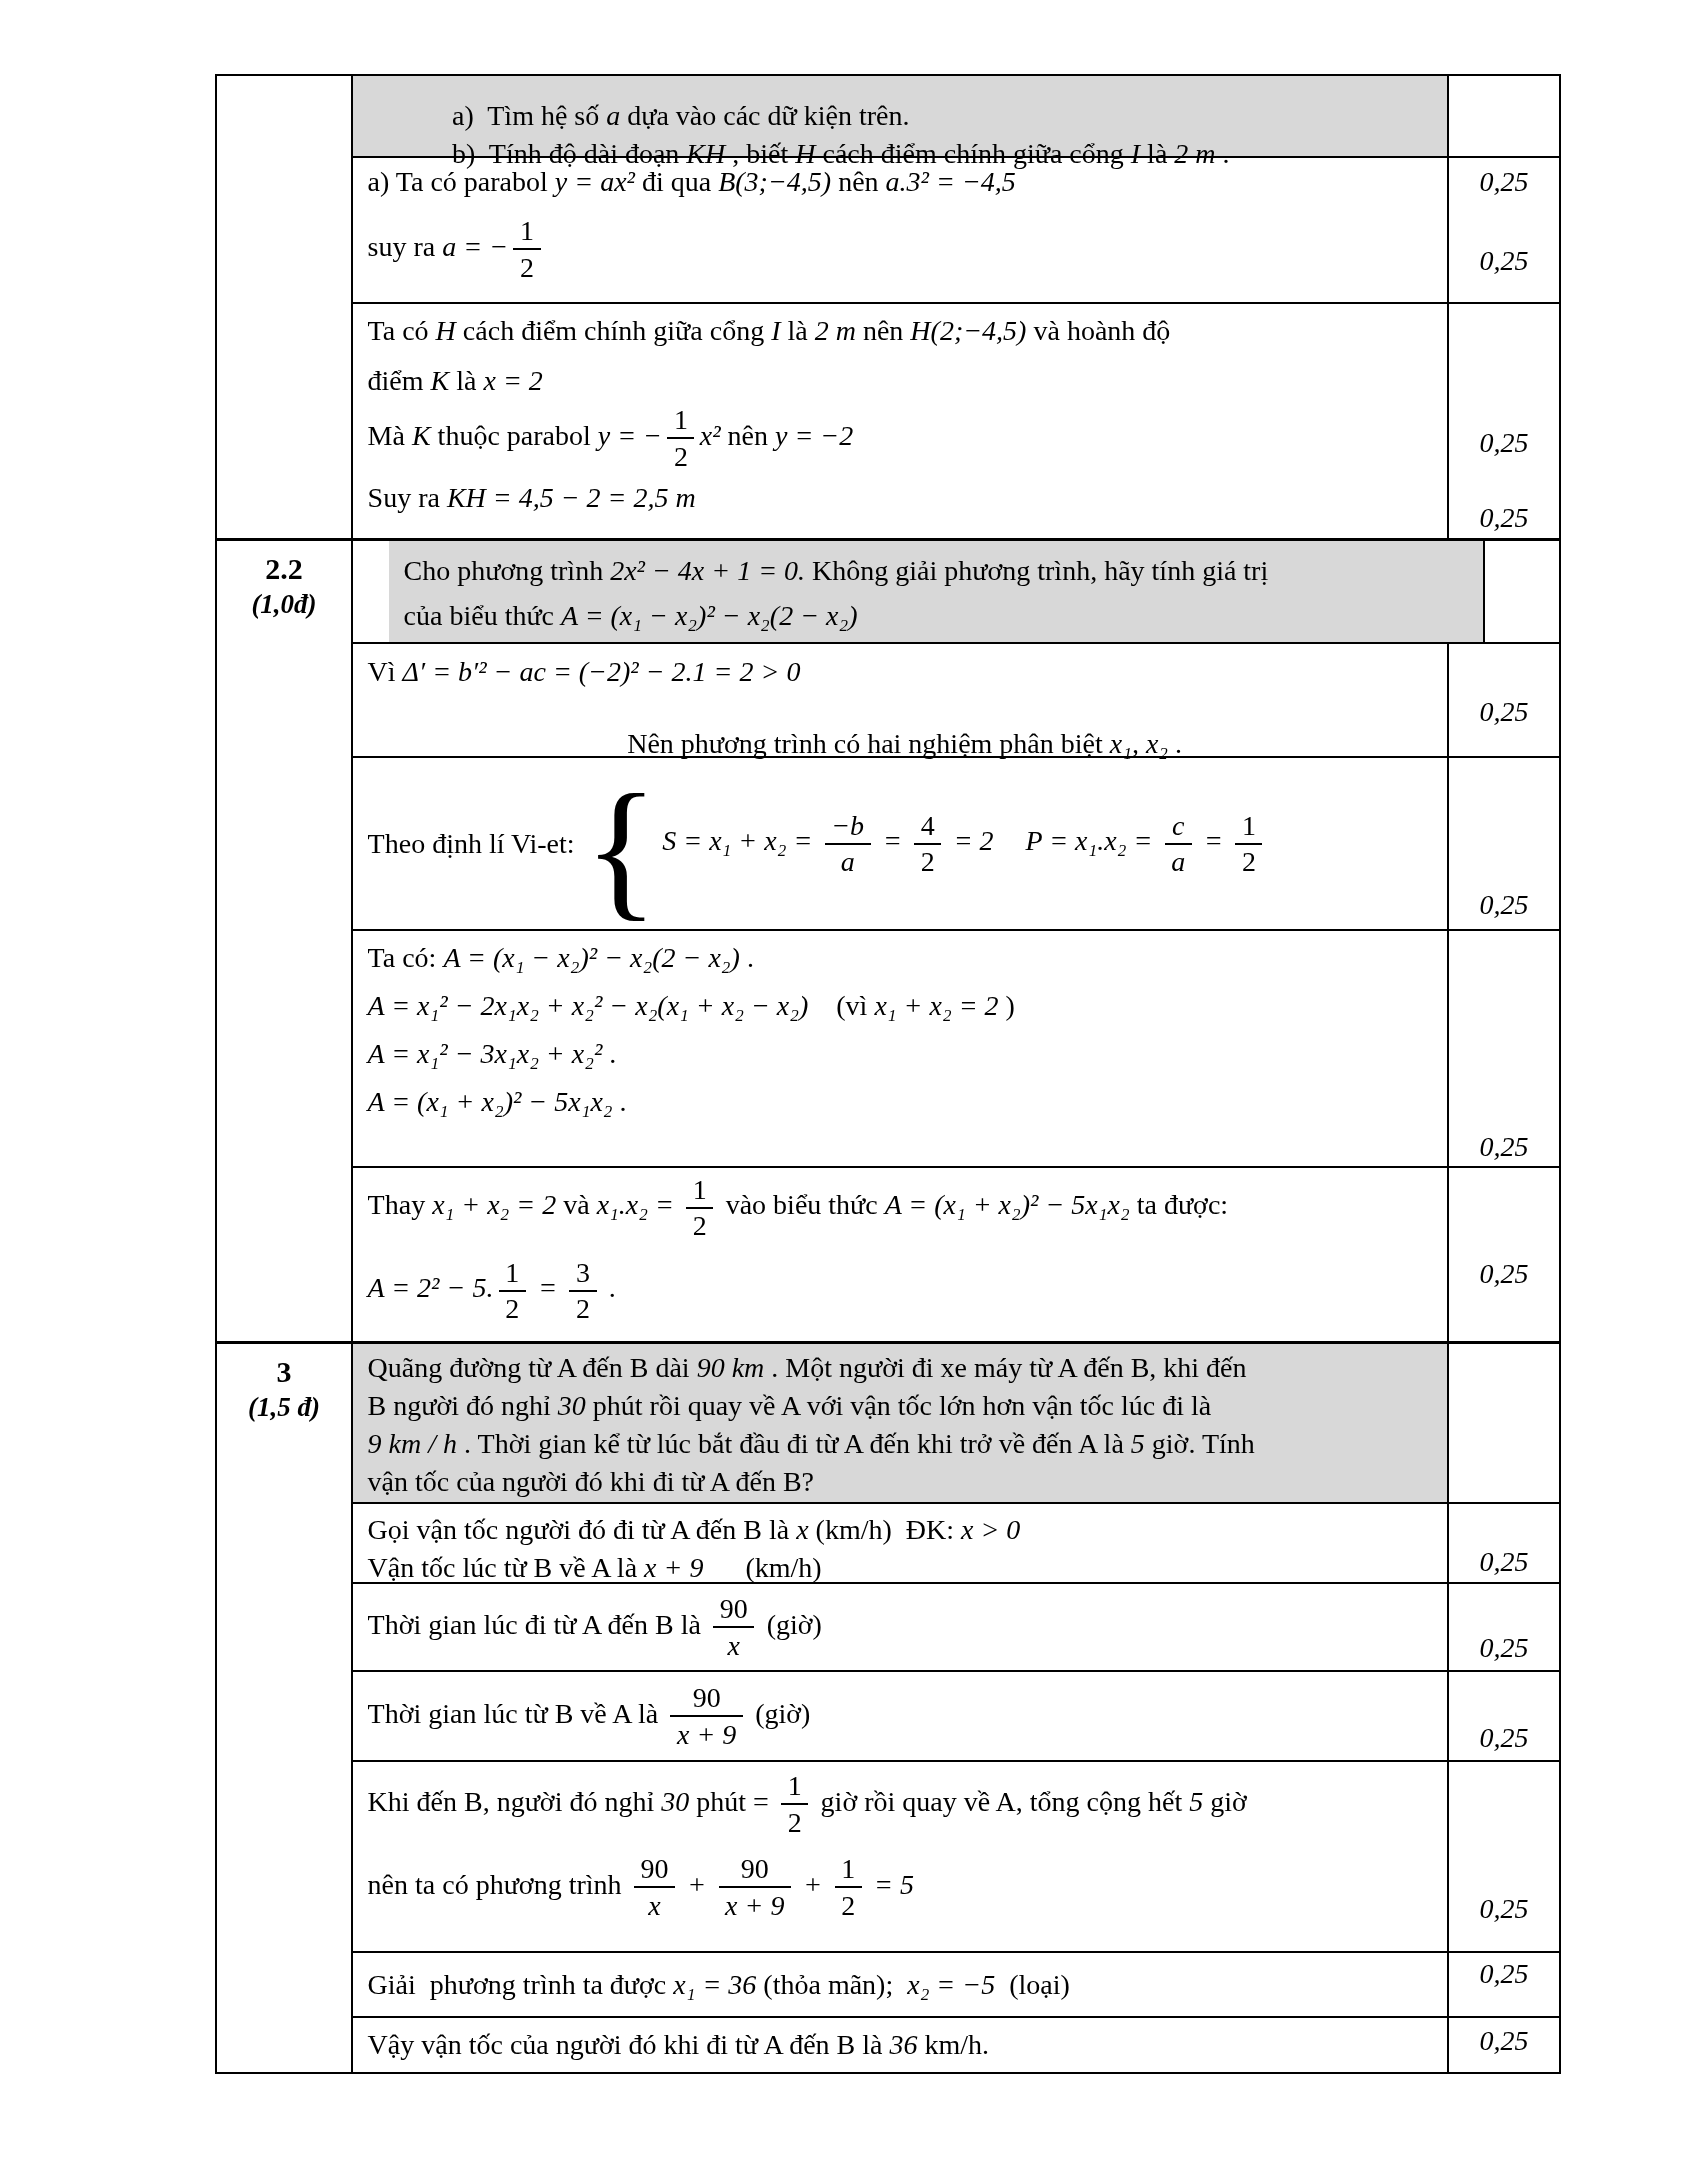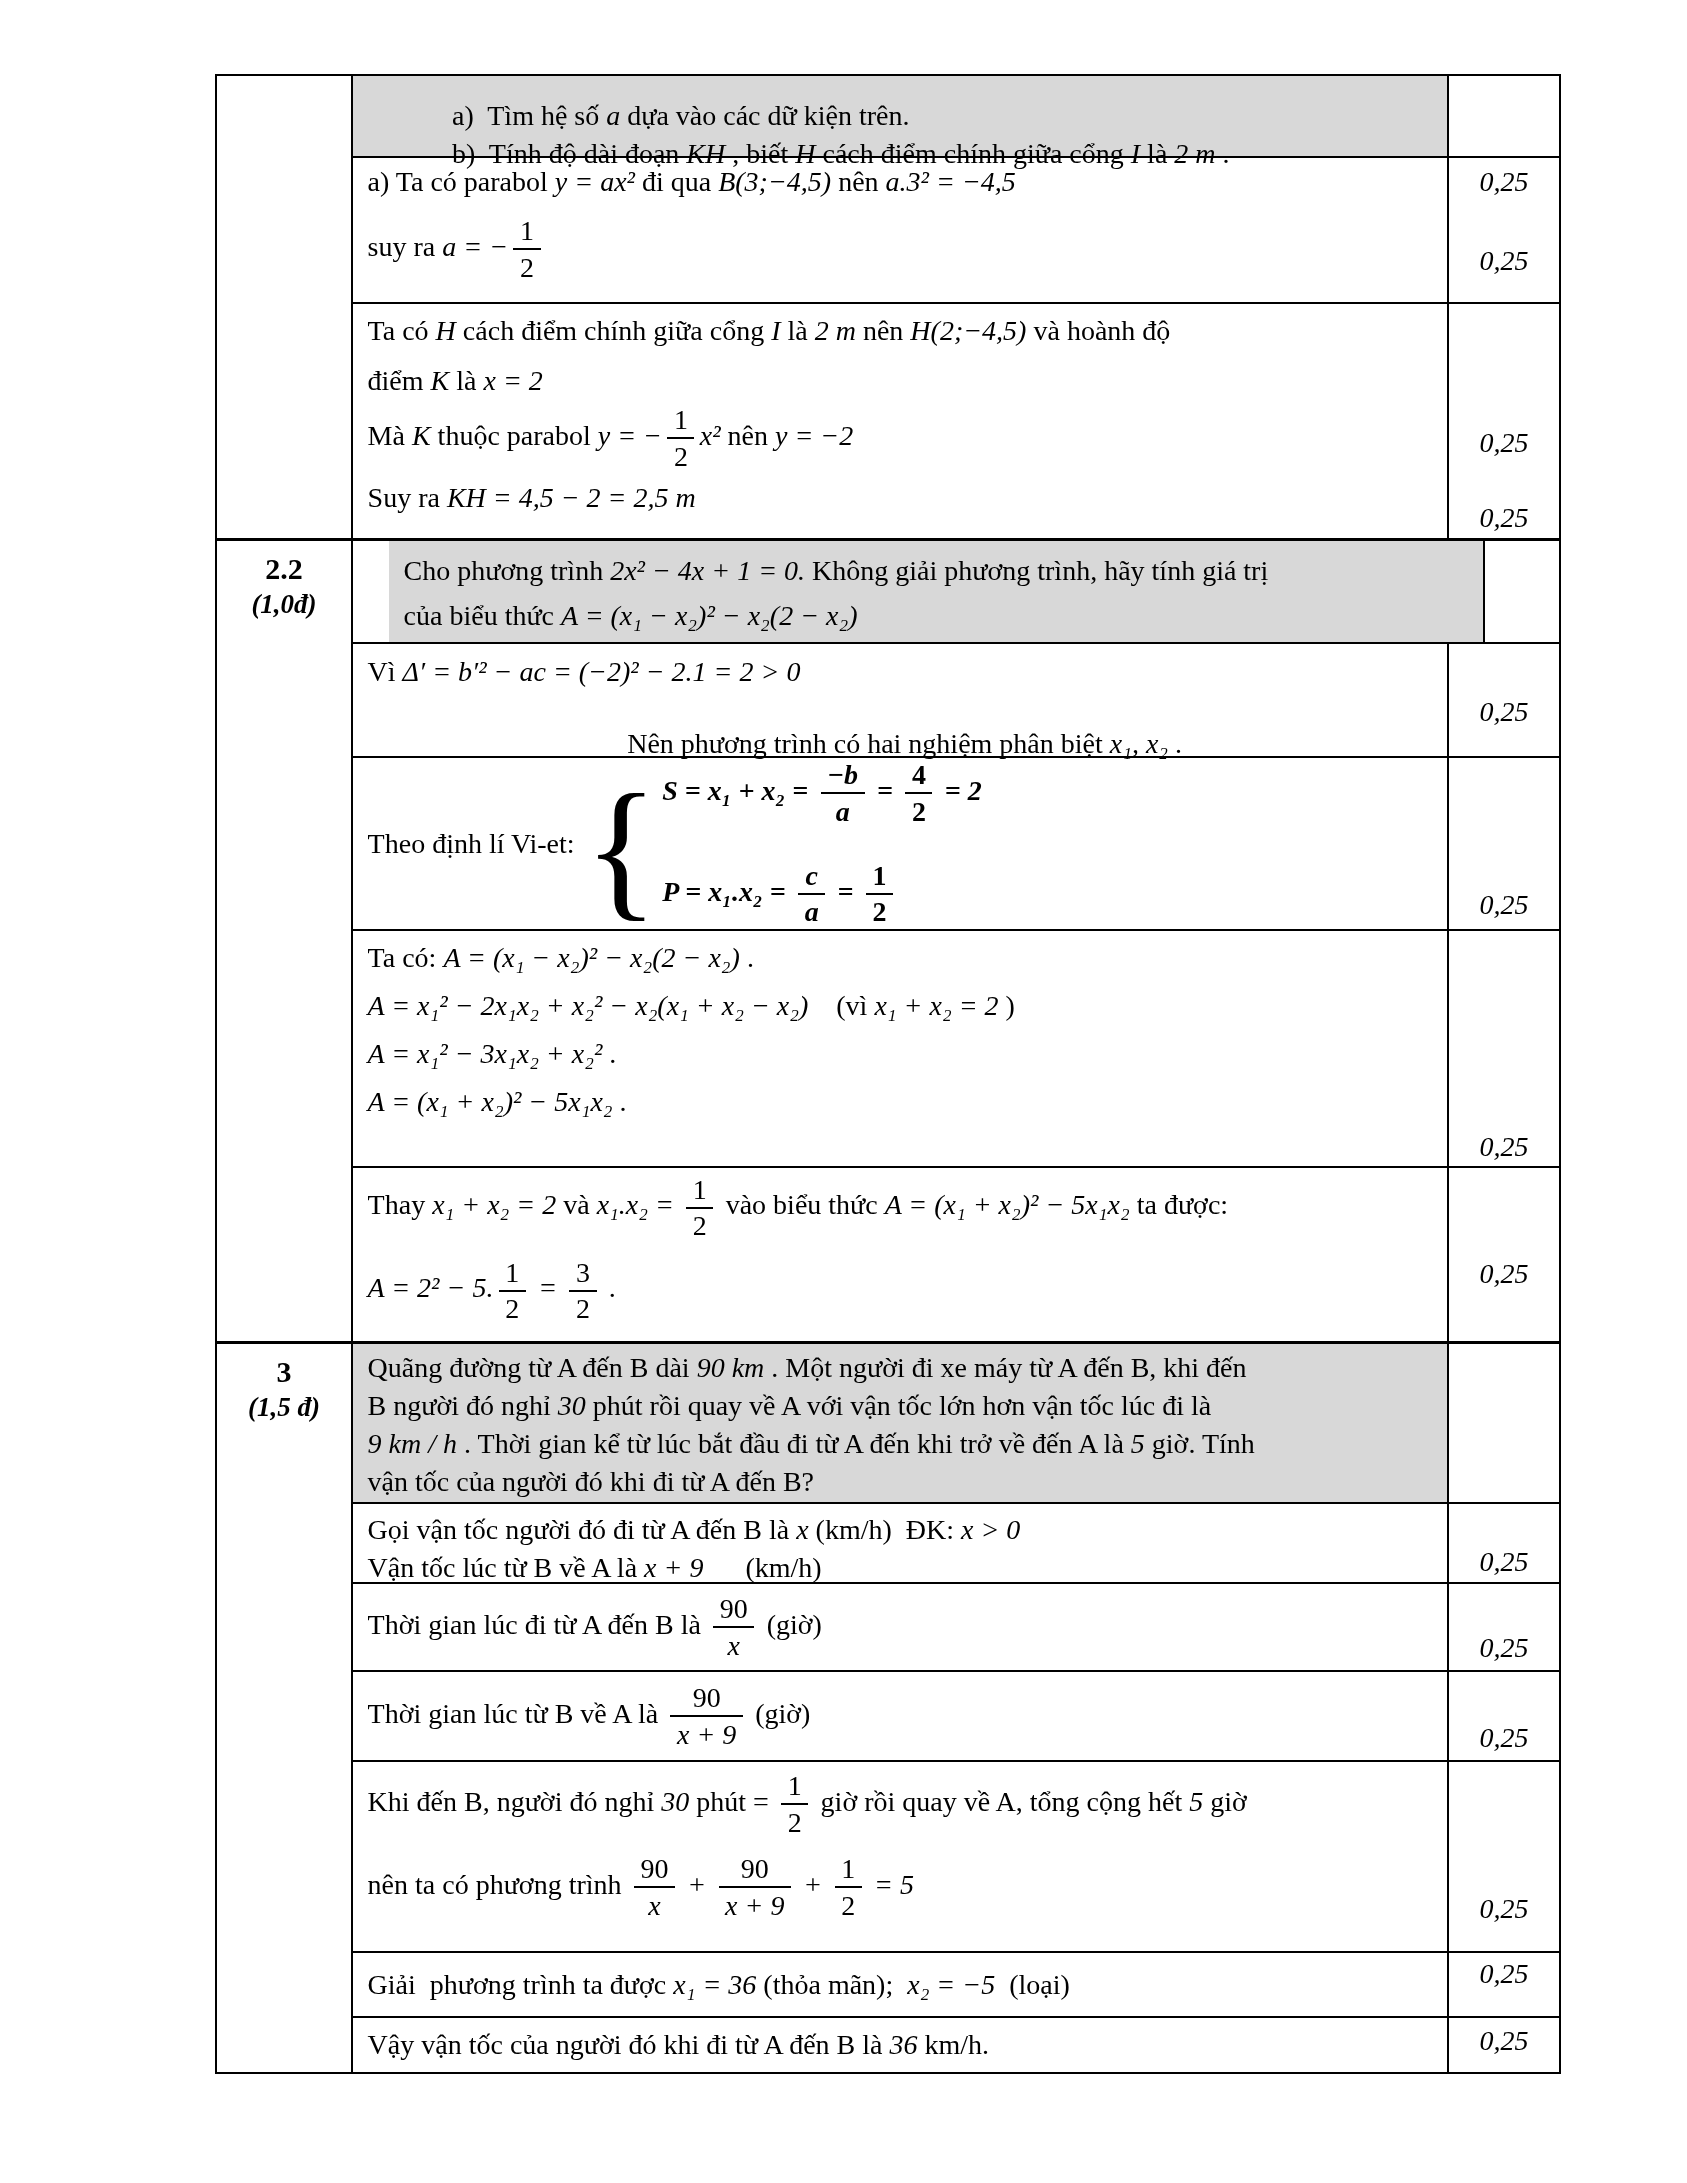--- a/index.html
+++ b/index.html
@@ -41,21 +41,21 @@
   .r2-l1{margin-top:9.3px;line-height:36px;}
   .r2-l2{margin-top:16px;}
   .r2-l3{margin-top:6.6px;}
   .r2-l4{margin-top:9.3px;}
   .q22-cc{padding-top:6.6px;margin-left:36px;}
   .q22-cc .ln{line-height:45px;}
   .delta-l1{margin-top:12px;}
   .delta-l2{margin-top:40px;text-align:center;}
   .viet-cc{display:flex;align-items:center;}
   .brace{font-size:155px;line-height:.85;margin-left:9.3px;transform:translateY(5.3px);}
-  .viet-stack{display:flex;flex-direction:column;gap:32px;margin-left:4px;font-weight:bold;}
+  .viet-stack{display:flex;flex-direction:row;gap:32px;margin-left:4px;}
   .taco-ln{margin-top:16px;}
   .taco-first{margin-top:10.6px;}
   .thay-l1{margin-top:5.3px;}
   .thay-l2{margin-top:14.6px;}
   .q3-cc{padding-top:5.3px;}
   .q3-cc .ln{line-height:38px;}
   .goi-cc{padding-top:7px;}
   .goi-cc .ln{line-height:38px;}
   .center-cc{display:flex;flex-direction:column;justify-content:center;}
   .khid-l1{margin-top:8px;}

